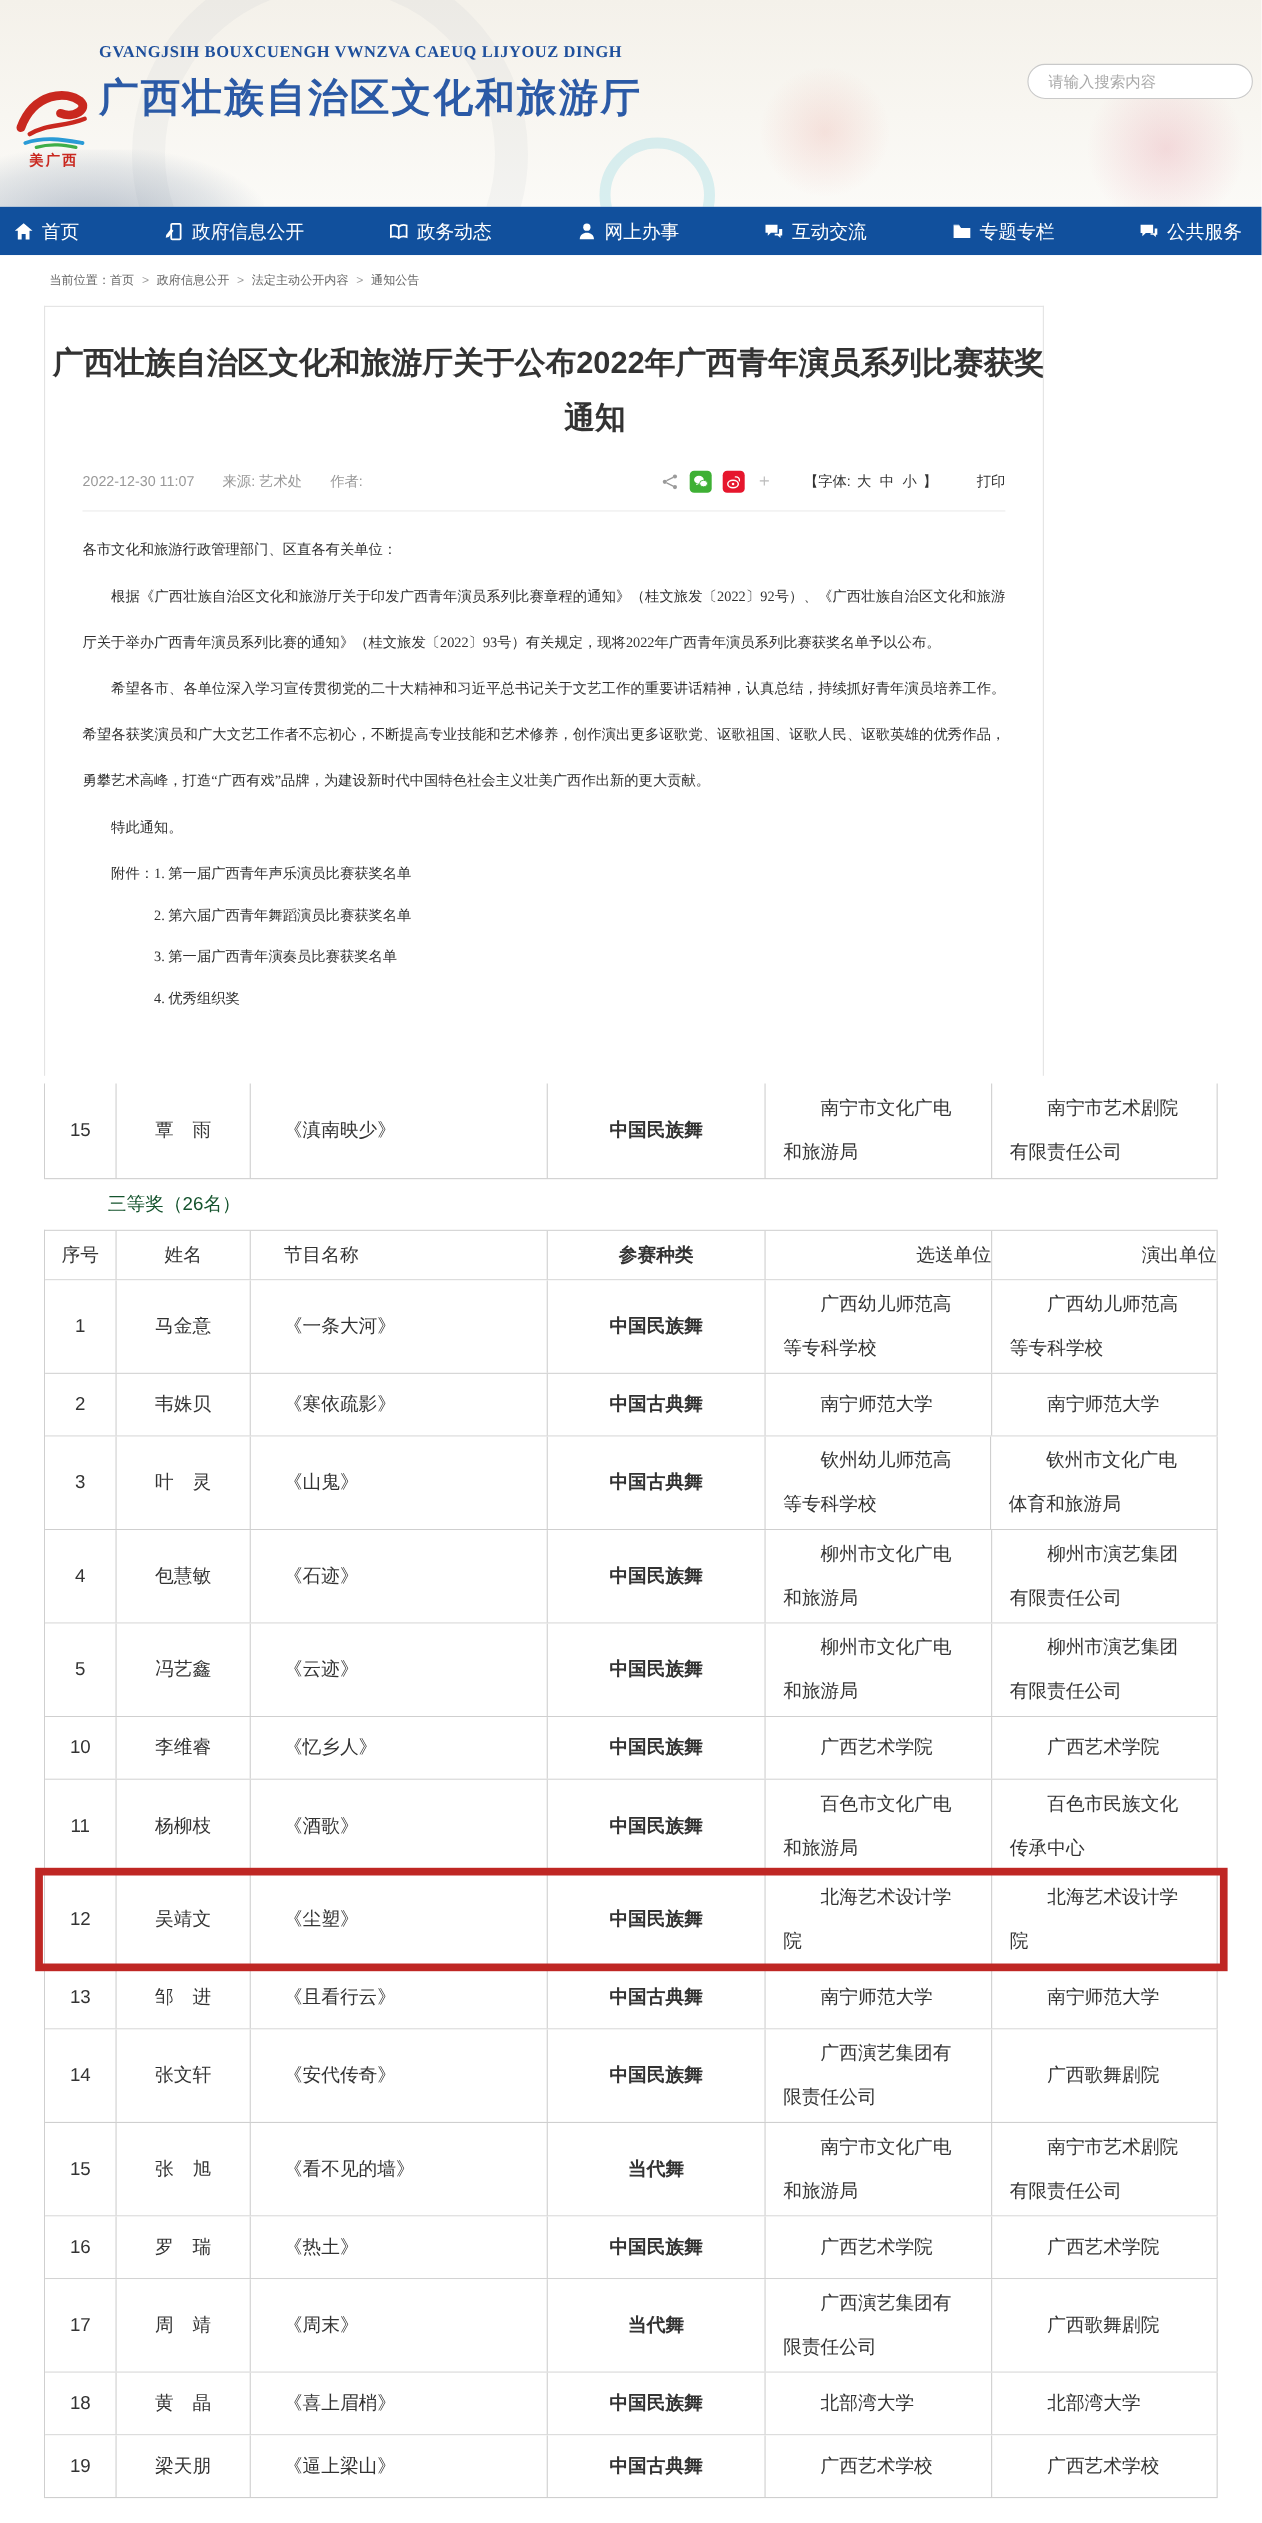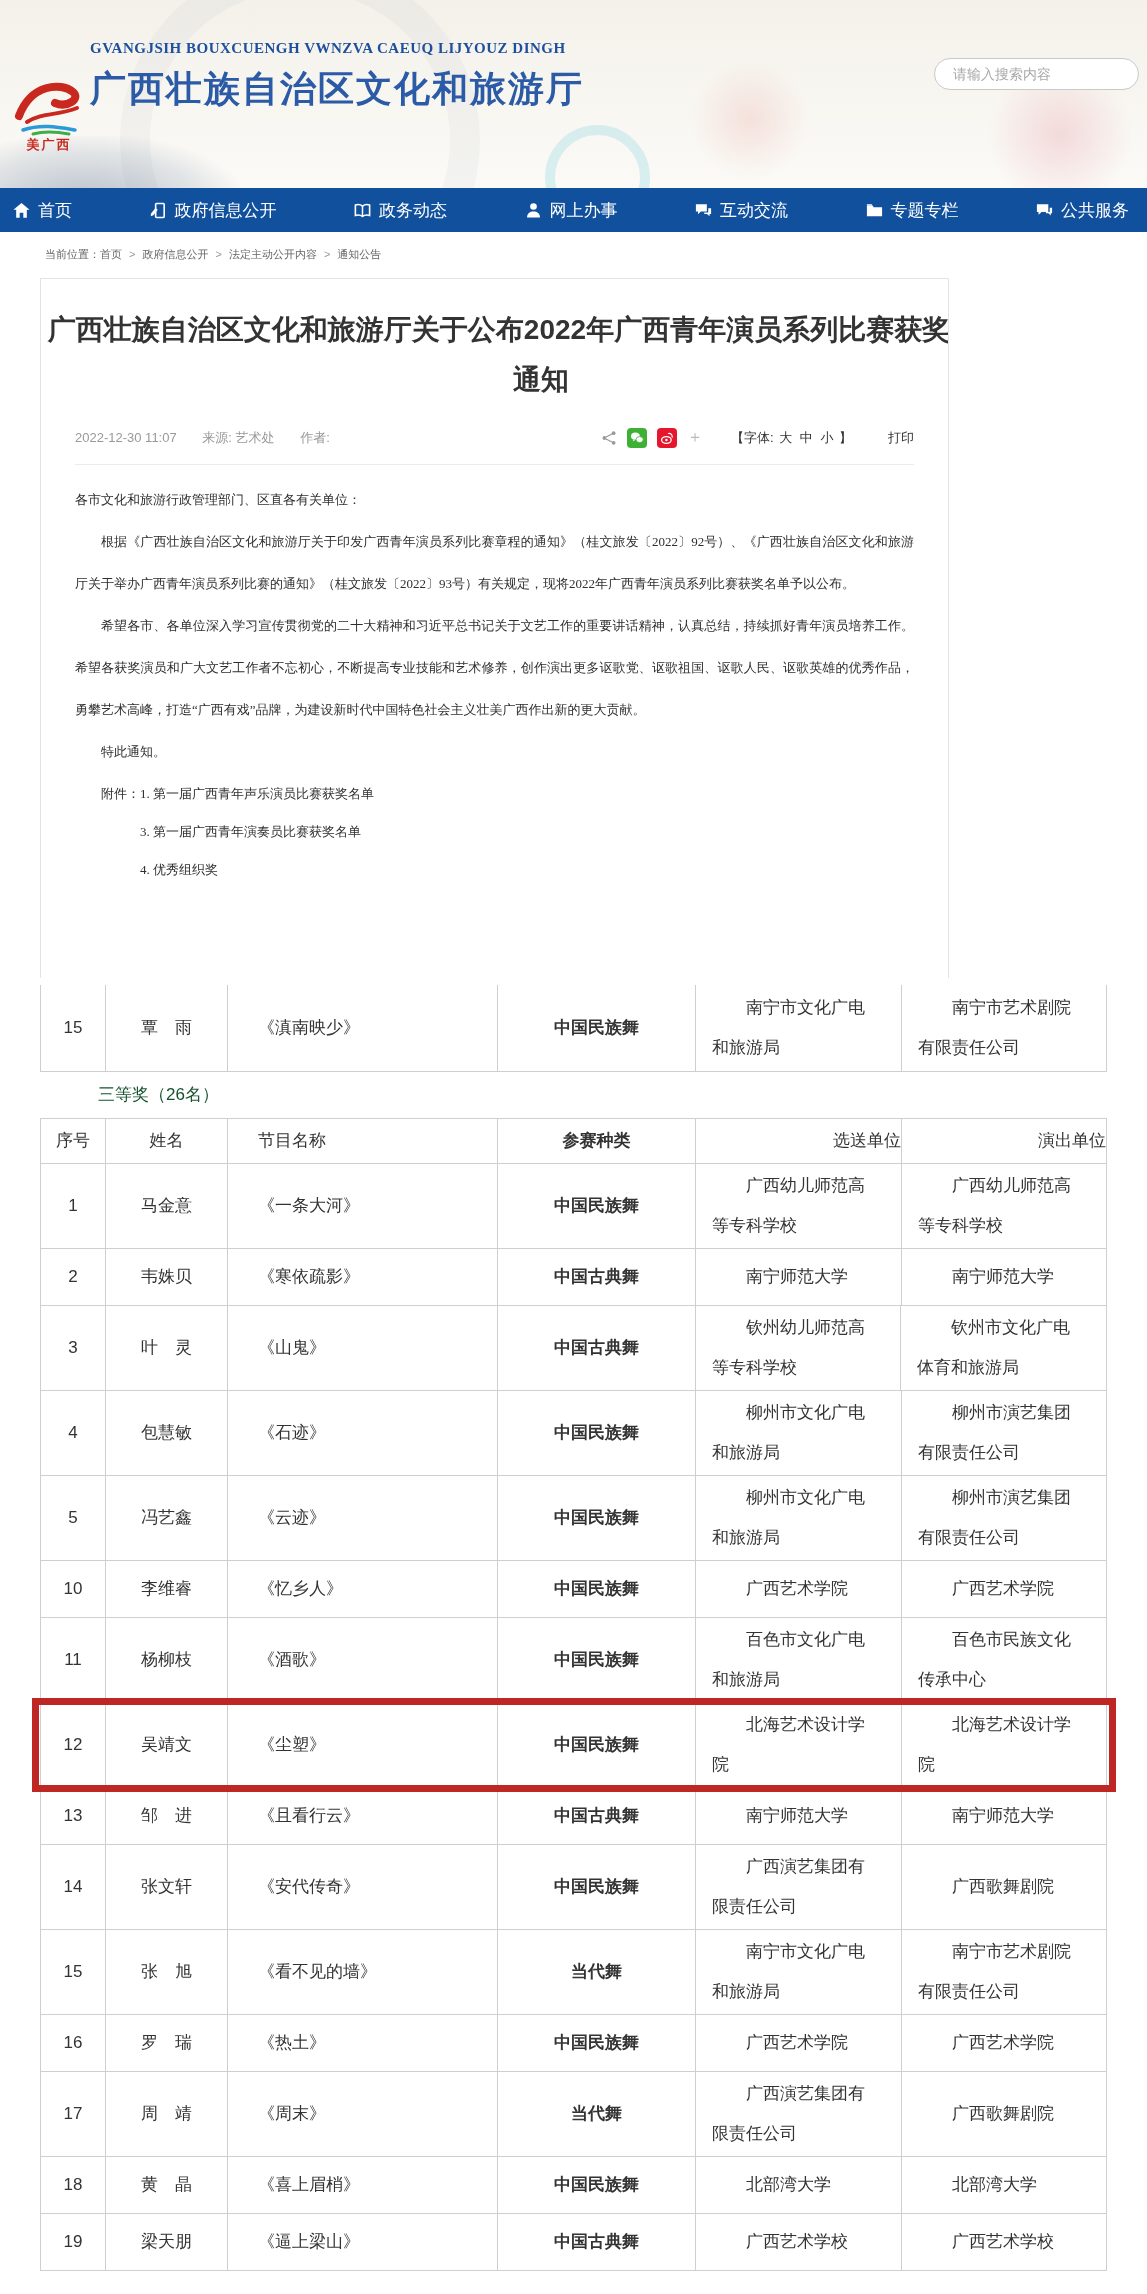--- a/index.html
+++ b/index.html
@@ -232,20 +232,21 @@
   </div>
   <div class="meta-divider"></div>
 
   <div class="art-body" id="art-body">
       <div class="para noindent">各市文化和旅游行政管理部门、区直各有关单位：</div>
       <div class="para">根据《广西壮族自治区文化和旅游厅关于印发广西青年演员系列比赛章程的通知》（桂文旅发〔2022〕92号）、《广西壮族自治区文化和旅游厅关于举办广西青年演员系列比赛的通知》（桂文旅发〔2022〕93号）有关规定，现将2022年广西青年演员系列比赛获奖名单予以公布。</div>
       <div class="para">希望各市、各单位深入学习宣传贯彻党的二十大精神和习近平总书记关于文艺工作的重要讲话精神，认真总结，持续抓好青年演员培养工作。希望各获奖演员和广大文艺工作者不忘初心，不断提高专业技能和艺术修养，创作演出更多讴歌党、讴歌祖国、讴歌人民、讴歌英雄的优秀作品，勇攀艺术高峰，打造“广西有戏”品牌，为建设新时代中国特色社会主义壮美广西作出新的更大贡献。</div>
       <div class="para">特此通知。</div>
       <div class="attach">
         <div class="attach-line first"><span>附件：</span><span>1. 第一届广西青年声乐演员比赛获奖名单</span></div>
+        <div class="attach-line cont"><span>2. 第六届广西青年舞蹈演员比赛获奖名单</span></div>
         <div class="attach-line cont"><span>3. 第一届广西青年演奏员比赛获奖名单</span></div>
         <div class="attach-line cont"><span>4. 优秀组织奖</span></div>
       </div>
     </div>
 </div>
 
 <div class="lower">
   <div id="upper-table" class="tbl">
       <div class="tr t86">
         <div class="td c0">

